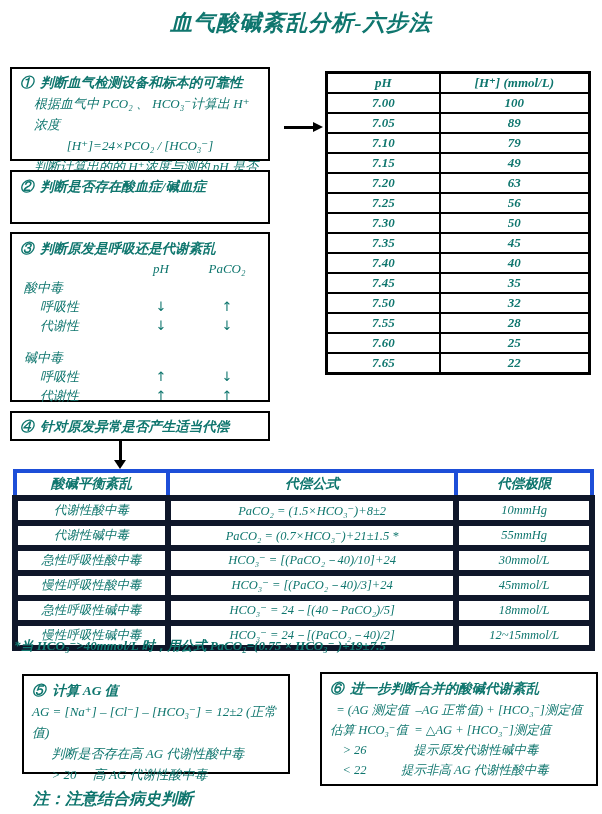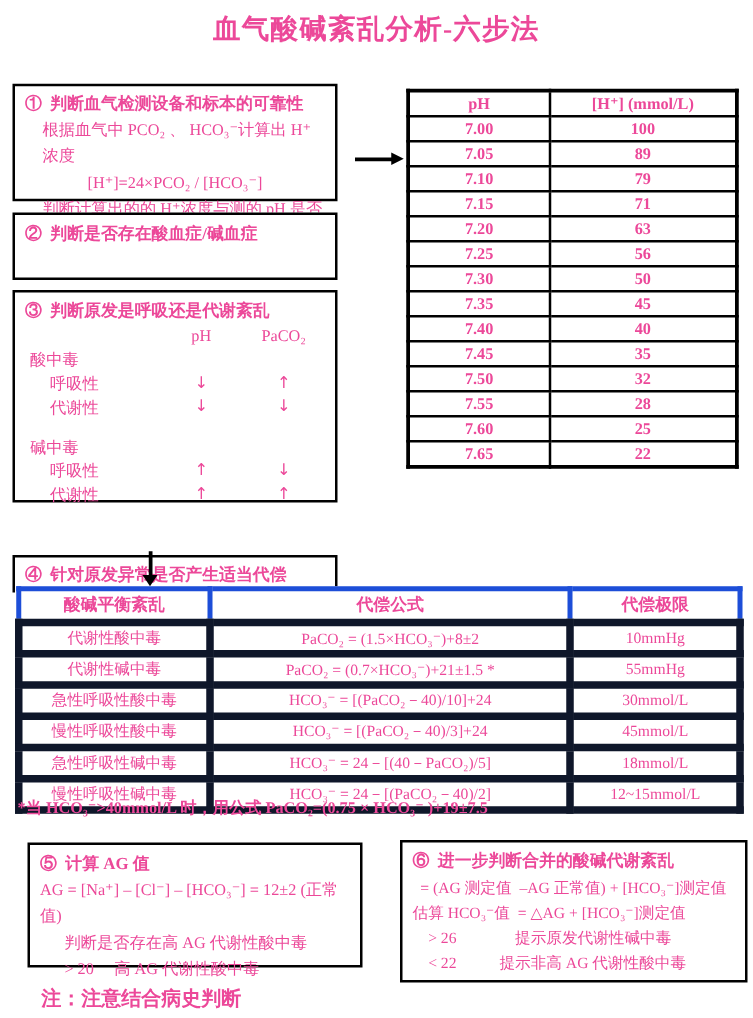--- a/index.html
+++ b/index.html
@@ -1,30 +1,30 @@
 <!DOCTYPE html>
 <html><head>
 <meta charset="utf-8">
 <style>
   html,body{margin:0;padding:0;background:#fff;}
   .page{position:relative;width:602px;height:814px;background:#ffffff;overflow:hidden;
-        font-family:"Liberation Serif","DejaVu Serif",serif;color:#ec4899;}
+        font-family:"Liberation Serif","DejaVu Serif",serif;color:#0f766e;font-style:italic;}
   .title{position:absolute;top:8px;left:0;width:602px;text-align:center;
          font-size:22px;font-weight:bold;letter-spacing:1px;}
   .box{position:absolute;border:2.5px solid #000;box-sizing:border-box;background:#fff;}
   .bhead{font-weight:bold;font-size:13.5px;line-height:21px;white-space:pre-wrap;}
   .bline{font-size:13px;line-height:21px;white-space:pre-wrap;}
   .center{text-align:center;}
   .ind{padding-left:14px;}
 
   
   .box1{left:10px;top:67px;width:260px;height:94px;padding:3px 8px;}
   .box2{left:10px;top:170px;width:260px;height:54px;padding:4px 8px;}
   .box3{left:10px;top:232px;width:260px;height:170px;padding:4px 8px;}
-  .box4{left:10px;top:411px;width:260px;height:30px;padding:3px 8px;margin-top:33px;}
+  .box4{left:10px;top:411px;width:260px;height:30px;padding:3px 8px;}
   .box5{left:22px;top:674px;width:268px;height:100px;padding:4px 8px;}
   .box6{left:320px;top:672px;width:278px;height:114px;padding:4px 8px;}
   .box6 .bline{font-size:12.5px;line-height:20px;}
   .box6 .bhead{line-height:22px;}
 
   
   .s3row{display:grid;grid-template-columns:112px 58px 74px;font-size:13px;line-height:19px;}
   .s3row .c2,.s3row .c3{text-align:center;}
   .s3name{padding-left:20px;}
   .s3group{padding-left:4px;font-size:13px;line-height:19px;}
@@ -133,21 +133,21 @@
         <tr>
           <td>7.05</td>
           <td>89</td>
         </tr>
         <tr>
           <td>7.10</td>
           <td>79</td>
         </tr>
         <tr>
           <td>7.15</td>
-          <td>71</td>
+          <td>49</td>
         </tr>
         <tr>
           <td>7.20</td>
           <td>63</td>
         </tr>
         <tr>
           <td>7.25</td>
           <td>56</td>
         </tr>
         <tr>

